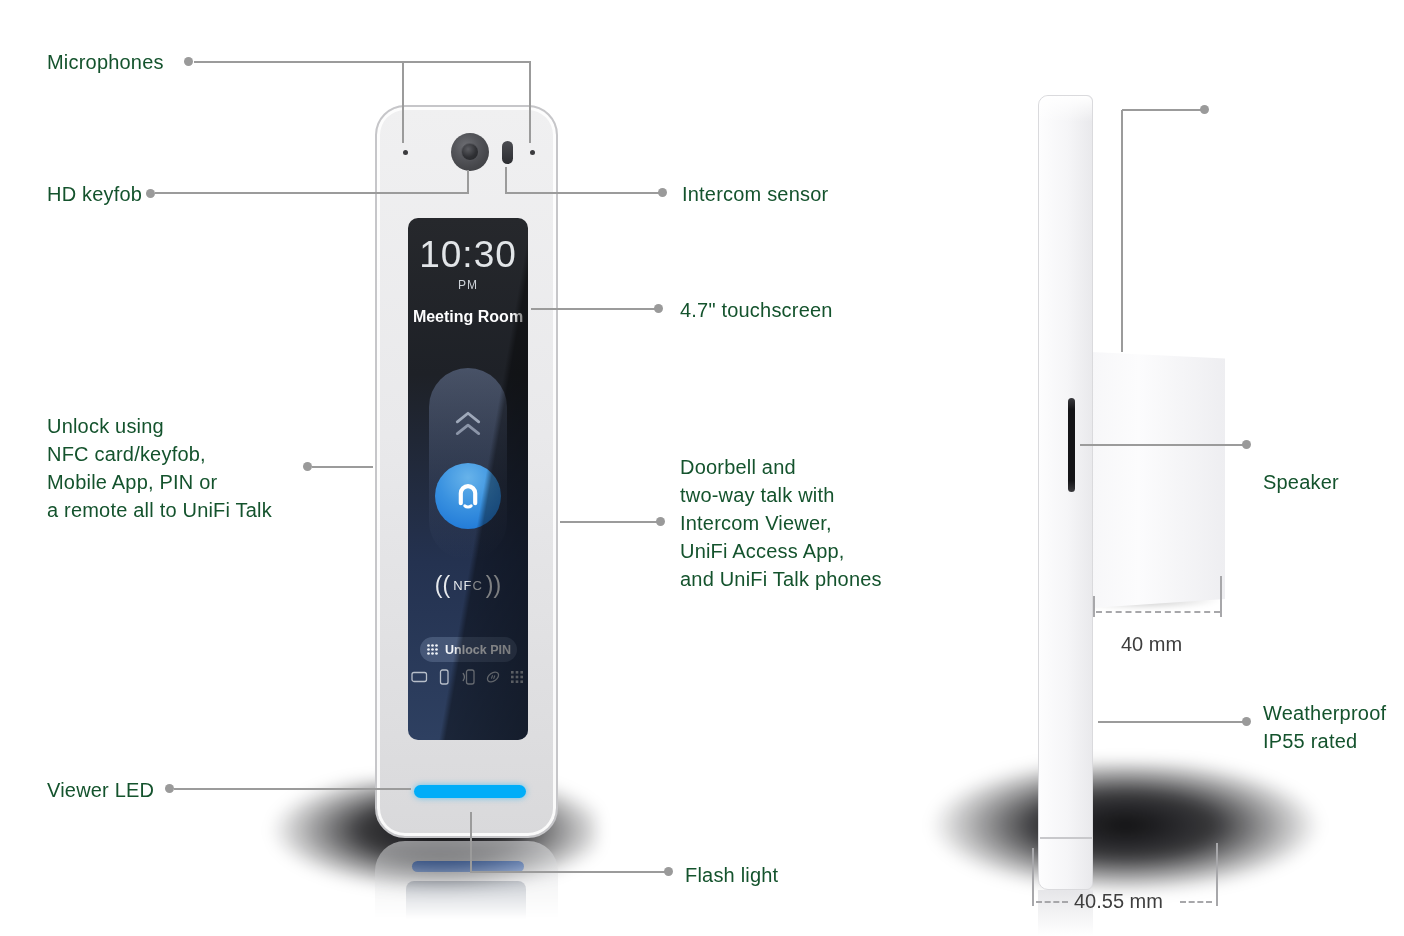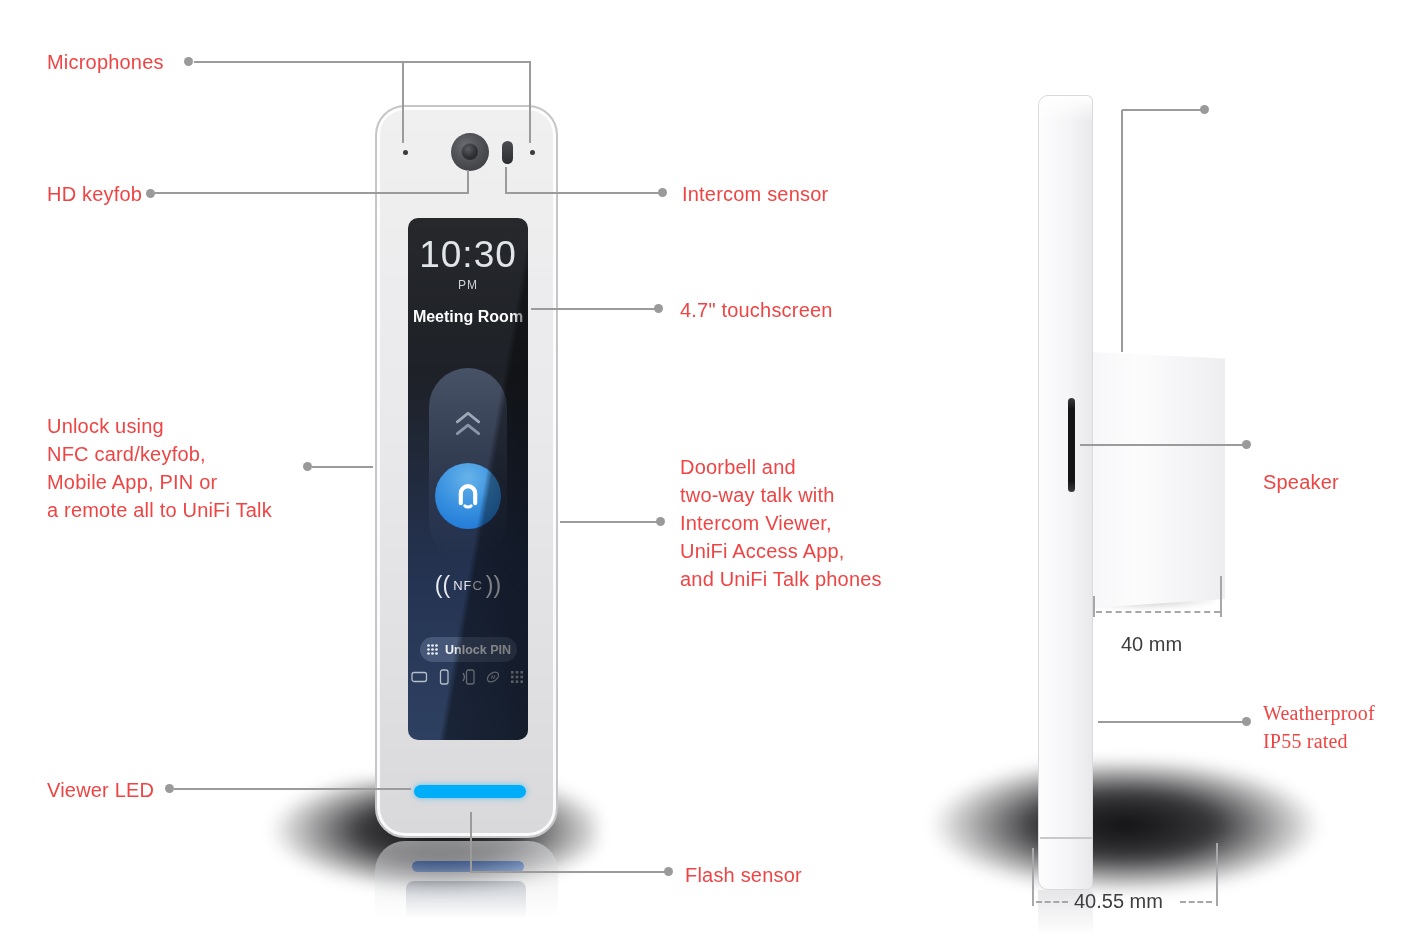--- a/index.html
+++ b/index.html
@@ -1,20 +1,20 @@
 <!DOCTYPE html>
 <html><head>
 <meta charset="utf-8">
 <style>
   html,body{margin:0;padding:0;background:#ffffff;}
   #stage{position:relative;width:1404px;height:936px;overflow:hidden;
          font-family:"Liberation Sans",sans-serif;background:#ffffff;}
 
   
-  .label{position:absolute;font-size:20px;line-height:28px;color:#ef4444;
+  .label{position:absolute;font-size:20px;line-height:28px;color:#14532d;
          white-space:pre-line;letter-spacing:.2px;}
   
   .ln{position:absolute;background:#9b9b9b;z-index:40;}
   .ln-h{height:2px;}
   .ln-v{width:2px;}
   .dot{position:absolute;width:9px;height:9px;border-radius:50%;background:#9a9a9a;z-index:41;}
   .dash-h{position:absolute;height:0;border-top:2px dashed #a7a7aa;z-index:40;}
 
   
   .shadow-blob{position:absolute;filter:blur(7px);z-index:1;}
@@ -251,18 +251,18 @@
   <div class="label" style="left:680px;top:453px;">Doorbell and
 two-way talk with
 Intercom Viewer,
 UniFi Access  App,
 and UniFi Talk phones</div>
   <div class="label" style="left:47px;top:412px;">Unlock using
 NFC card/keyfob,
 Mobile App, PIN or
 a remote all to UniFi Talk</div>
   <div class="label" style="left:47px;top:776px;">Viewer LED</div>
-  <div class="label" style="left:685px;top:861px;">Flash sensor</div>
+  <div class="label" style="left:685px;top:861px;">Flash light</div>
   <div class="label" style="left:1263px;top:432px;margin-top:36px;">Speaker</div>
-  <div class="label" style="left:1263px;top:699px;font-family:Liberation Serif, serif;">Weatherproof
+  <div class="label" style="left:1263px;top:699px;">Weatherproof
 IP55 rated</div>
 
 </div>
 
 </body></html>

